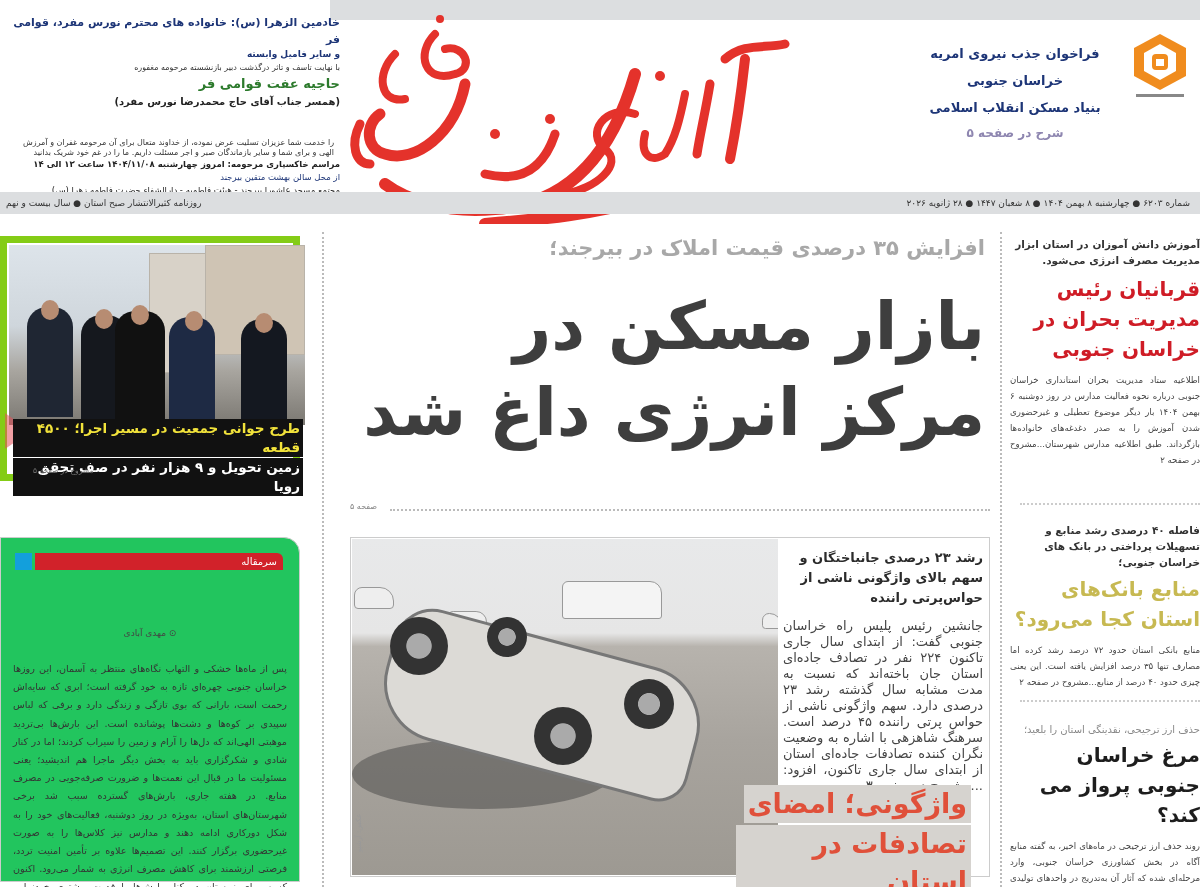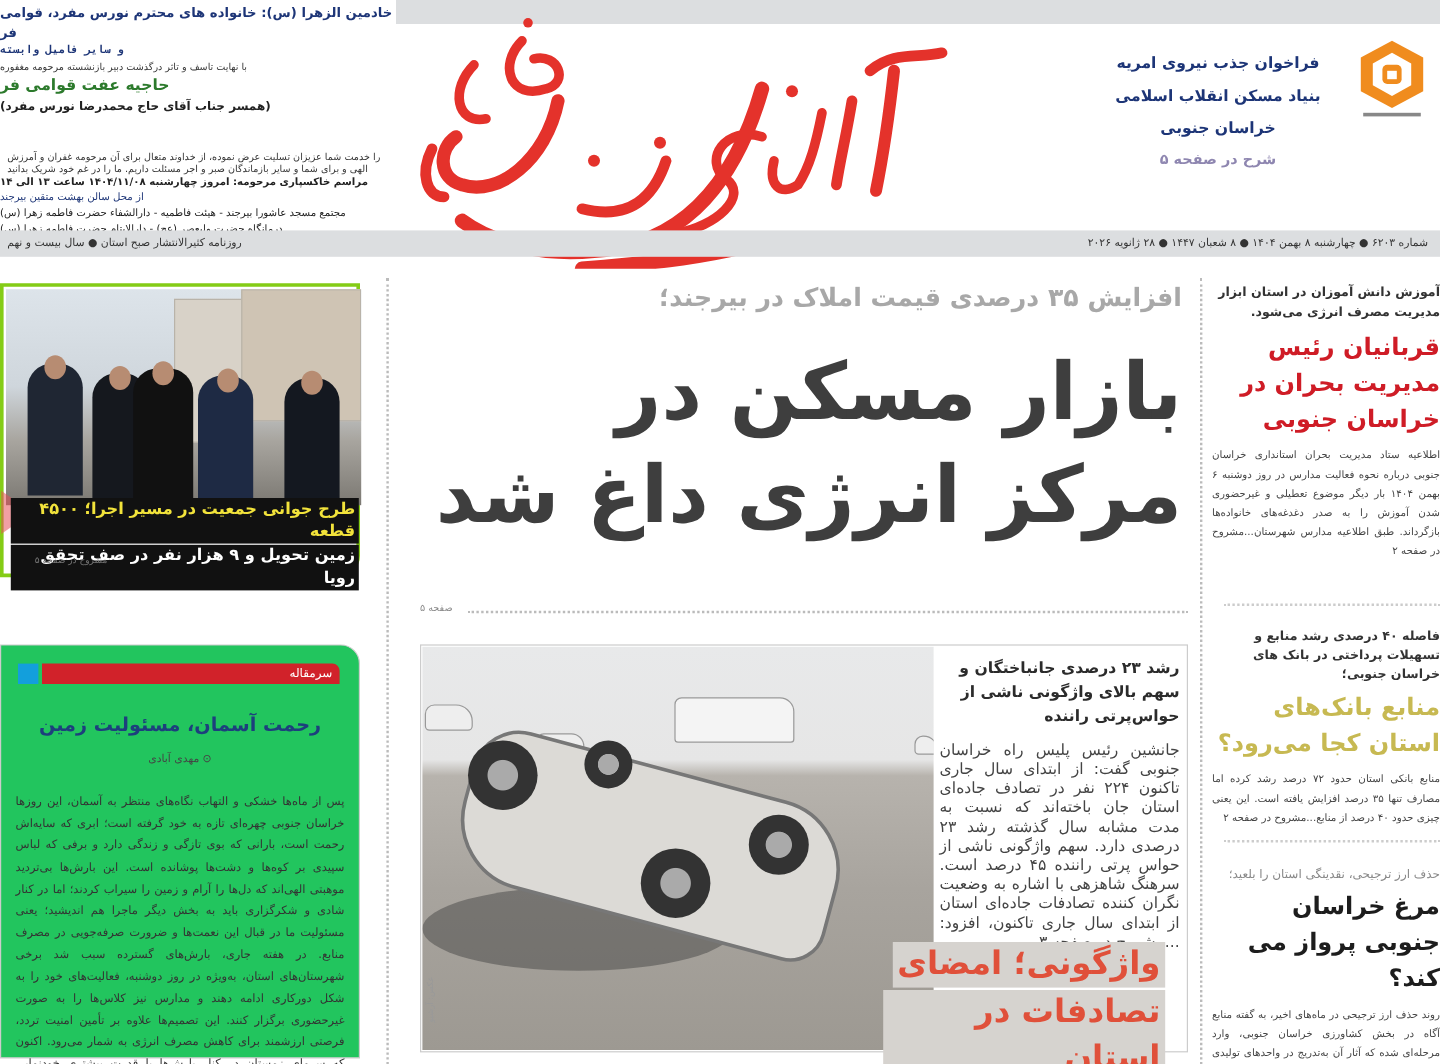--- a/index.html
+++ b/index.html
@@ -7,23 +7,23 @@
   body { font-family: "DejaVu Sans", sans-serif; color: #222; direction: rtl; position: relative; }
 
   .abs { position: absolute; }
 
   
   .top-band { left: 330px; top: 0; width: 870px; height: 20px; background: #dcdee0; }
   .bottom-band { left: 0; top: 192px; width: 1200px; height: 22px; background: #dcdee0; }
   .band-text { font-size: 9px; color: #333; line-height: 22px; white-space: nowrap; }
 
   
-  .obit { left: 0; top: 0; width: 340px; height: 190px; text-align: left; padding-top: 2px; }
+  .obit { left: 0; top: 12px; width: 340px; height: 190px; text-align: right; padding-top: 2px; }
   .obit .l1 { font-size: 11px; font-weight: bold; color: #1d3577; line-height: 17px; }
-  .obit .l2 { font-size: 9px; font-weight: bold; color: #1d3577; line-height: 13px; font-family: Liberation Mono, monospace; }
+  .obit .l2 { font-size: 9px; font-weight: bold; color: #1d3577; line-height: 13px; }
   .obit .l3 { font-size: 8px; color: #333; line-height: 13px; }
   .obit .l4 { font-size: 13px; font-weight: bold; color: #2c7a2c; line-height: 20px; }
   .obit .l5 { font-size: 10px; font-weight: bold; color: #222; line-height: 16px; }
   .obit .l6 { font-size: 8px; color: #333; line-height: 10px; padding: 0 6px; margin-top: 28px; }
   .obit .l7 { font-size: 8.5px; font-weight: bold; color: #222; line-height: 13px; }
   .obit .l8 { font-size: 8.5px; color: #1d3577; line-height: 13px; }
   .obit .l9 { font-size: 8.5px; color: #222; line-height: 13px; }
 
   
   .logo { left: 345px; top: 14px; width: 480px; height: 210px; }
@@ -56,21 +56,21 @@
   .accident-photo .amb { position: absolute; left: 210px; top: 42px; width: 100px; height: 38px; background: #f4f4f4; border: 1px solid #999; border-radius: 6px 12px 3px 3px; }
   .accident-photo .veh { position: absolute; background: #eee; border: 1px solid #999; border-radius: 8px 14px 4px 4px; }
   .photo-credit { position: absolute; left: -12px; top: 290px; font-size: 7px; color: #999; transform: rotate(-90deg); }
   .accident-text { position: absolute; left: 432px; top: 10px; width: 200px; text-align: right; }
   .accident-kicker { font-size: 13px; font-weight: bold; color: #2b2b2b; line-height: 20px; }
   .accident-body { font-size: 13px; color: #444; line-height: 16px; margin-top: 10px; text-align: justify; }
   .accident-headline { position: absolute; left: 385px; top: 247px; width: 235px; text-align: right; }
   .accident-headline span { display: inline-block; background: #d6d3cf; color: #e0503a; font-size: 27px; font-weight: bold; line-height: 38px; padding: 0 4px; margin-bottom: 2px; }
 
   
-  .proj-box { left: 0; top: 236px; width: 300px; height: 245px; border: 3px solid #84cc16; border-radius: 0 0 18px 0; }
+  .proj-box { left: 0; top: 236px; width: 300px; height: 245px; border: 7px solid #84cc16; border-radius: 0 0 18px 0; }
   .proj-photo { position: absolute; left: 2px; top: 2px; width: 296px; height: 180px; background: linear-gradient(180deg, #dde4ea 0%, #cfd6dc 45%, #a8a59f 70%, #7b7872 100%); overflow: hidden; }
   .proj-photo .bld { position: absolute; background: #d8d2c8; border: 1px solid #b9b3a9; }
   .proj-photo .person { position: absolute; width: 46px; height: 110px; background: #1f2633; border-radius: 20px 20px 0 0; }
   .proj-photo .head { position: absolute; width: 18px; height: 20px; border-radius: 50%; background: #b78c72; }
   .proj-headline { position: absolute; left: 6px; top: 176px; width: 290px; text-align: right; }
   .proj-headline span { display: inline-block; background: #111; font-size: 13.5px; font-weight: bold; line-height: 19px; padding: 0 3px; margin-bottom: 1px; }
   .proj-headline .y { color: #f2e33b; }
   .proj-headline .w { color: #fff; }
   .proj-ref { position: absolute; left: 14px; top: 223px; font-size: 7.5px; color: #777; margin-left: 12px; }
   .red-arrow { position: absolute; left: -2px; top: 170px; width: 0; height: 0; border-top: 18px solid transparent; border-bottom: 18px solid transparent; border-left: 26px solid rgba(230,80,90,0.55); }
@@ -141,22 +141,22 @@
     <svg viewBox="0 0 60 70" width="60" height="70">
       <polygon points="30,2 56,16 56,44 30,58 4,44 4,16" fill="#f08c1e"></polygon>
       <polygon points="30,12 46,21 46,39 30,48 14,39 14,21" fill="#fff"></polygon>
       <rect x="22" y="22" width="16" height="16" rx="4" fill="#f08c1e"></rect>
       <rect x="26" y="27" width="8" height="7" fill="#fff"></rect>
       <rect x="6" y="62" width="48" height="3" fill="#888"></rect>
     </svg>
   </div>
   <div class="ad-text">
     <div class="ad-line">فراخوان جذب نیروی امریه</div>
+    <div class="ad-line">خراسان جنوبی</div>
     <div class="ad-line">بنیاد مسکن انقلاب اسلامی</div>
-    <div class="ad-line">خراسان جنوبی</div>
     <div class="ad-sub">شرح در صفحه ۵</div>
   </div>
 </div>
 
 <div class="abs bottom-band">
   <span class="abs band-text" style="right:10px;top:0;">شماره ۶۲۰۳ ● چهارشنبه ۸ بهمن ۱۴۰۴ ● ۸ شعبان ۱۴۴۷ ● ۲۸ ژانویه ۲۰۲۶</span>
   <span class="abs band-text" style="left:6px;top:0;">روزنامه کثیرالانتشار صبح استان ● سال بیست و نهم</span>
 </div>
 
 <div class="abs vdots" style="left:322px;top:232px;height:655px;"></div>
@@ -217,21 +217,20 @@
     <span class="w">زمین تحویل و ۹ هزار نفر در صف تحقق رویا</span>
   </div>
   <div class="proj-ref">مشروح در صفحه ۵</div>
 </div>
 
 <div class="abs editorial">
   <div class="ed-sq"></div>
   <div class="ed-bar">
     <span class="ed-bar-lbl">سرمقاله</span>
   </div>
-  <div class="ed-title">رحمت آسمان، مسئولیت زمین</div>
   <div class="ed-author">⊙ مهدی آبادی</div>
   <div class="ed-body">پس از ماه‌ها خشکی و التهاب نگاه‌های منتظر به آسمان، این روزها خراسان جنوبی چهره‌ای تازه به خود گرفته است؛ ابری که سایه‌اش رحمت است، بارانی که بوی تازگی و زندگی دارد و برفی که لباس سپیدی بر کوه‌ها و دشت‌ها پوشانده است. این بارش‌ها بی‌تردید موهبتی الهی‌اند که دل‌ها را آرام و زمین را سیراب کردند؛ اما در کنار شادی و شکرگزاری باید به بخش دیگر ماجرا هم اندیشید؛ یعنی مسئولیت ما در قبال این نعمت‌ها و ضرورت صرفه‌جویی در مصرف منابع. در هفته جاری، بارش‌های گسترده سبب شد برخی شهرستان‌های استان، به‌ویژه در روز دوشنبه، فعالیت‌های خود را به شکل دورکاری ادامه دهند و مدارس نیز کلاس‌ها را به صورت غیرحضوری برگزار کنند. این تصمیم‌ها علاوه بر تأمین امنیت تردد، فرصتی ارزشمند برای کاهش مصرف انرژی به شمار می‌رود. اکنون که سرمای زمستان در کنار بارش‌ها با قدرت بیشتری خودنمایی می‌کند، صرفه‌جویی در مصرف گاز، برق و آب نه فقط یک توصیه بلکه یک وظیفه اجتماعی و دینی است. ... ادامه در صفحه ۲</div>
 </div>
 
 <div class="abs rc" style="top:236px;">
   <div class="rc-kicker">آموزش دانش آموزان در استان ابزار مدیریت مصرف انرژی می‌شود.</div>
   <div class="rc-head-red" style="margin-top:6px;">قربانیان رئیس مدیریت بحران در خراسان جنوبی</div>
   <div class="rc-body">اطلاعیه ستاد مدیریت بحران استانداری خراسان جنوبی درباره نحوه فعالیت مدارس در روز دوشنبه ۶ بهمن ۱۴۰۴ بار دیگر موضوع تعطیلی و غیرحضوری شدن آموزش را به صدر دغدغه‌های خانواده‌ها بازگرداند. طبق اطلاعیه مدارس شهرستان...مشروح در صفحه ۲</div>
 </div>
 <div class="abs hdots" style="left:1020px;top:503px;width:180px;"></div>

